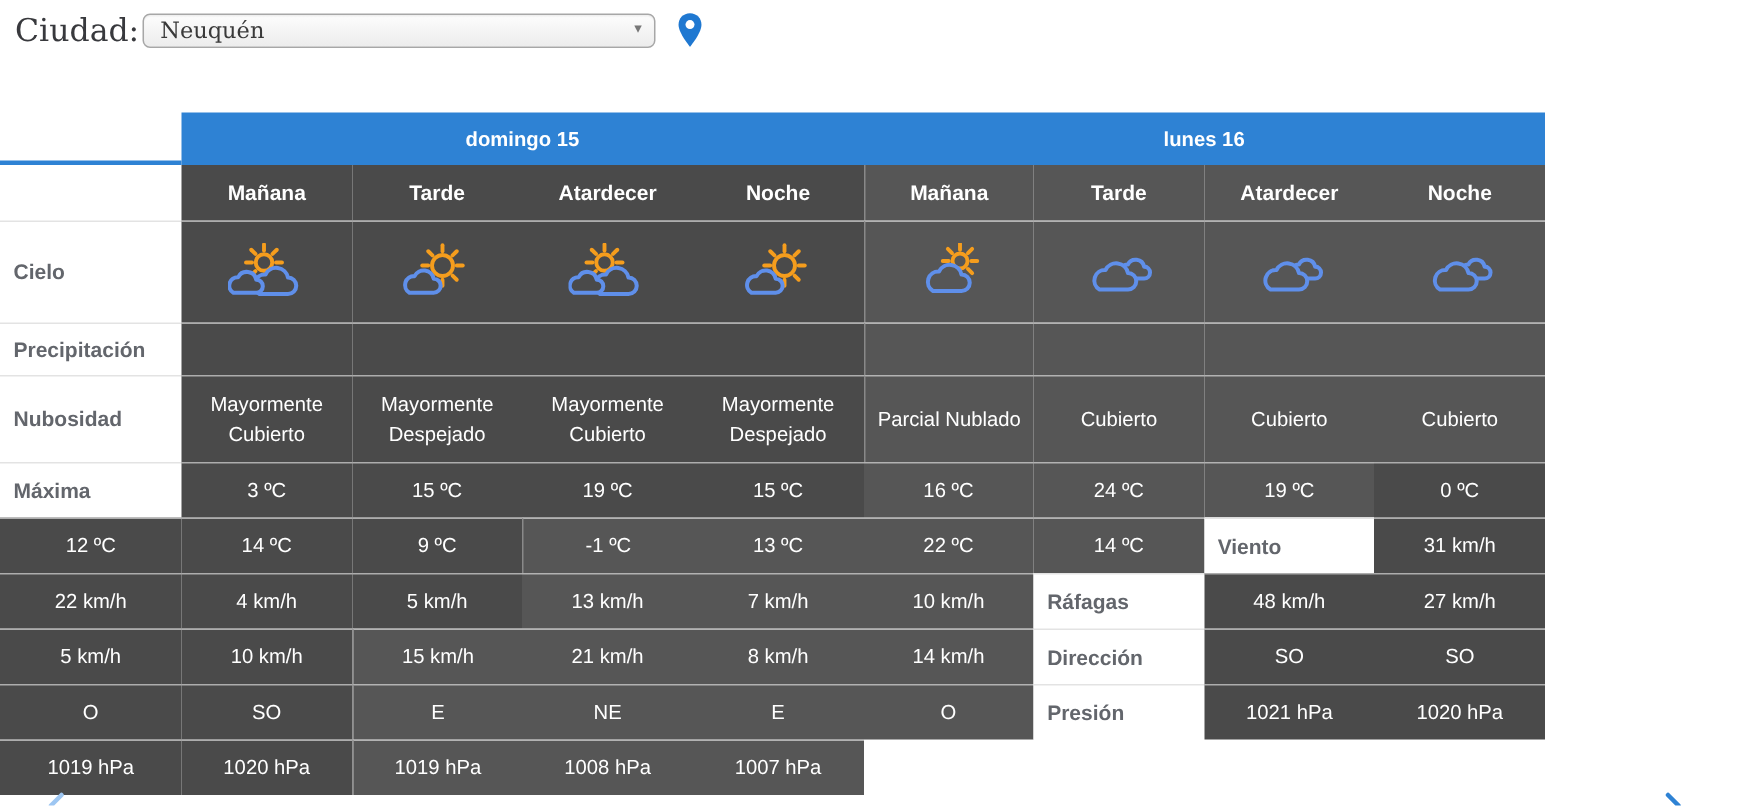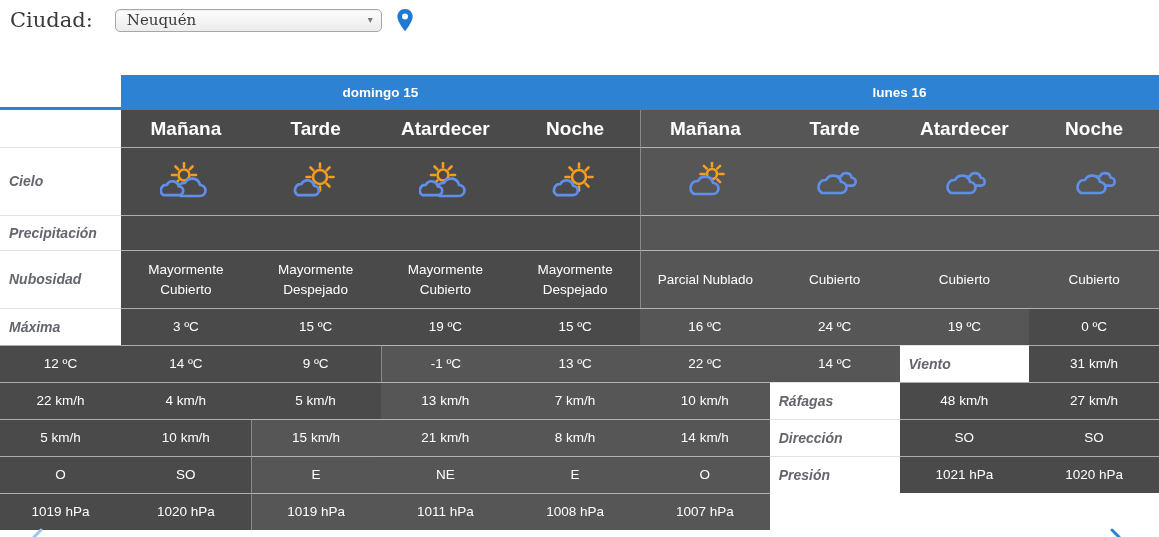--- a/index.html
+++ b/index.html
@@ -2,55 +2,55 @@
 <html><head>
 <meta charset="utf-8">
 <style>
   html,body{margin:0;padding:0;}
   body{
     width:1159px;height:537px;overflow:hidden;background:#ffffff;position:relative;
     font-family:"Liberation Sans",sans-serif;
   }
   
   .topbar{position:absolute;top:5px;left:10px;height:30px;display:flex;align-items:center;}
-  .city-label{font-family:"DejaVu Serif",serif;font-size:21px;color:#38393d;margin-right:22px;}
+  .city-label{font-family:"DejaVu Serif",serif;font-size:21px;color:#38393d;margin-right:2px;}
   .city-select{
-    width:267px;height:23px;border:1px solid #a7a7a7;border-radius:5px;
+    width:342px;height:23px;border:1px solid #a7a7a7;border-radius:5px;
     background:linear-gradient(#fdfdfd,#ececec);
     display:flex;align-items:center;justify-content:space-between;
     padding:0 8px 0 11px;box-sizing:border-box;cursor:pointer;
     box-shadow:inset 0 1px 1px rgba(0,0,0,.06);
   }
   .city-select-value{font-family:"DejaVu Serif",serif;font-size:15px;color:#3a3a3a;}
   .sel-arrow{font-size:10px;color:#777;line-height:1;}
   .pin{margin-left:14px;cursor:pointer;display:block;}
   
   .forecast-table{
-    position:absolute;top:75px;left:0;width:1159px;
+    position:absolute;top:75px;left:0;width:1030px;
     display:grid;
     grid-template-columns:121px repeat(8,1fr);
     grid-template-rows:35px 37px 68px 35px 58px repeat(6,37px);
   }
   .cell{
     display:flex;align-items:center;justify-content:center;text-align:center;
     box-sizing:border-box;color:#fff;font-size:13.5px;line-height:1.45;
   }
   .day-header{
     grid-column:span 4;background:#2e82d4;color:#fff;font-weight:bold;font-size:13.5px;
   }
-  .time-header{font-weight:bold;font-size:19px;}
+  .time-header{font-weight:bold;font-size:14px;}
   .d1{background:#4a4a4a;}
   .d2{background:#565656;}
   .g2-start{border-left:1px solid rgba(255,255,255,0.30);}
   .sep-dark{border-top:1px solid rgba(255,255,255,0.55);}
   .label-cell{
     background:#fff;color:#63666c;font-weight:bold;font-size:14px;
     justify-content:flex-start;padding-left:9px;
   }
-  .sep-light{border-top:1px solid #e3e3e3;font-style:italic;}
+  .sep-light{border-top:1px solid #e3e3e3;}
   .lh-day{border-bottom:3px solid #2e82d4;}
   .nubo{font-size:13.5px;padding:0 6px;}
   .icon-cell svg{display:block;}
   .d1 .cloud-fill{fill:#4a4a4a;}
   .d2 .cloud-fill{fill:#565656;}
   
   .nav-chevron{position:absolute;bottom:-9px;}
   .nav-prev{left:30px;}
   .nav-next{right:36px;}
 </style>
@@ -232,21 +232,20 @@
     <div class="cell d2 sep-dark nubo g2-start">E</div>
     <div class="cell d2 sep-dark nubo">NE</div>
     <div class="cell d2 sep-dark nubo">E</div>
     <div class="cell d2 sep-dark nubo">O</div>
     <div class="cell label-cell sep-light">Presión</div>
     <div class="cell d1 sep-dark nubo">1021 hPa</div>
     <div class="cell d1 sep-dark nubo">1020 hPa</div>
     <div class="cell d1 sep-dark nubo">1019 hPa</div>
     <div class="cell d1 sep-dark nubo">1020 hPa</div>
     <div class="cell d2 sep-dark nubo g2-start">1019 hPa</div>
-    <div class="cell d2 sep-dark nubo">1011 hPa</div>
     <div class="cell d2 sep-dark nubo">1008 hPa</div>
     <div class="cell d2 sep-dark nubo">1007 hPa</div>
   </div>
 
 <svg class="nav-chevron nav-prev" width="14" height="18" viewBox="0 0 14 18">
   <path d="M11 2 L4 9 L11 16" fill="none" stroke="#9dc6f2" stroke-width="3" stroke-linecap="round" stroke-linejoin="round"></path>
 </svg>
 <svg class="nav-chevron nav-next" width="14" height="18" viewBox="0 0 14 18">
   <path d="M3 2 L10 9 L3 16" fill="none" stroke="#2e82d4" stroke-width="3" stroke-linecap="round" stroke-linejoin="round"></path>
 </svg>

